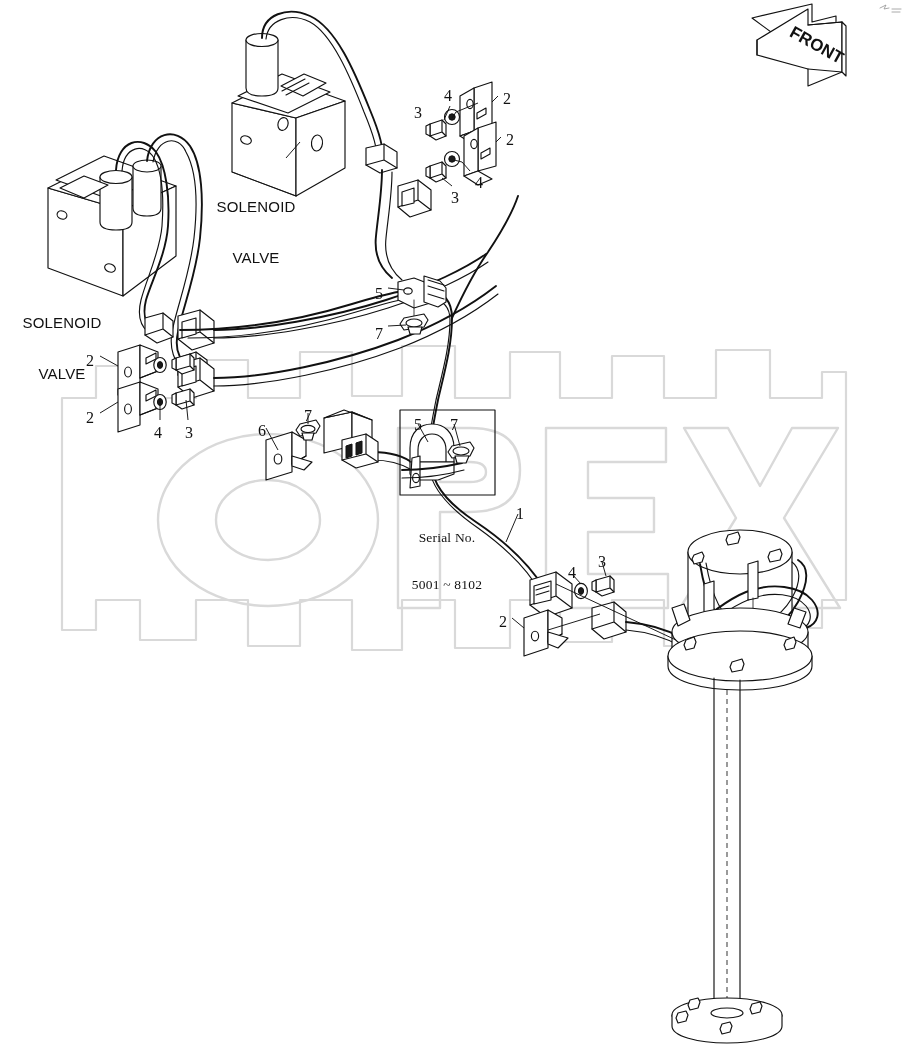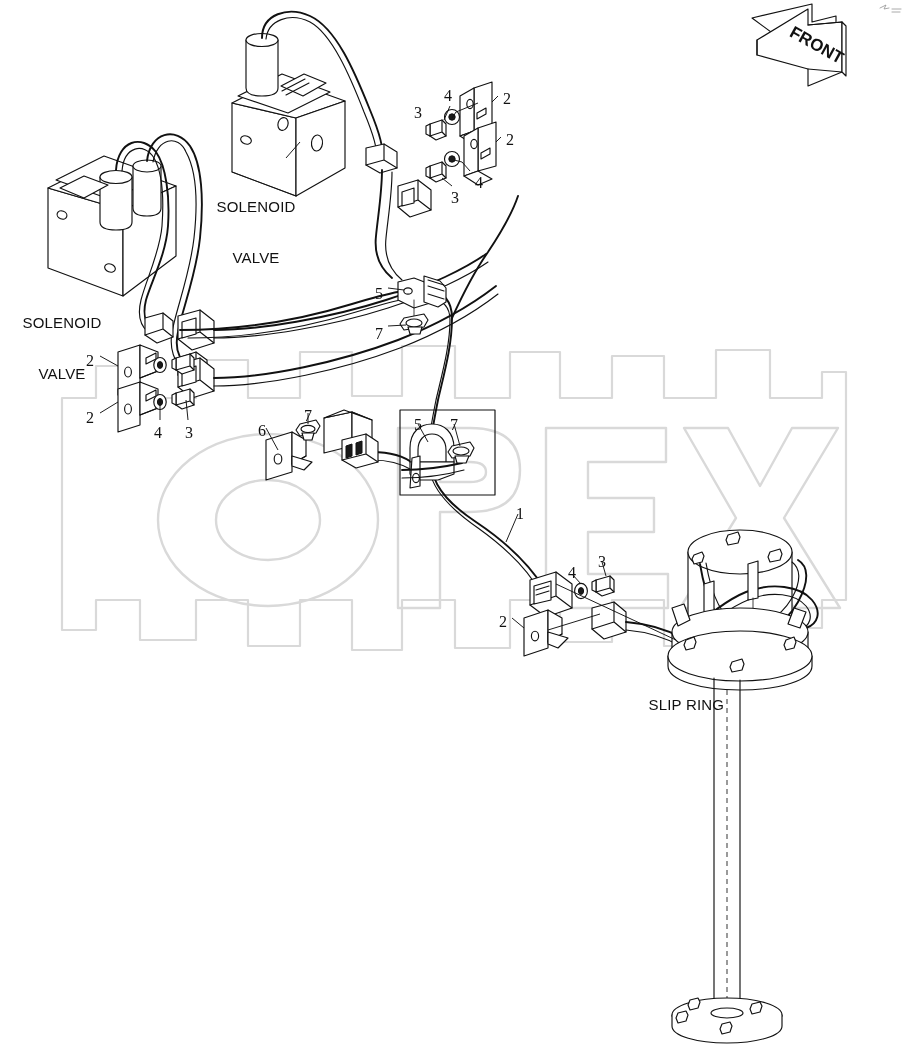--- a/index.html
+++ b/index.html
@@ -404,24 +404,25 @@
   <div class="lbl big center" style="left:208px; top:163px; width:96px;">
     <div>SOLENOID</div>
     <div>VALVE</div>
   </div>
 
   <div class="lbl big center" style="left:10px; top:279px; width:104px;">
     <div>SOLENOID</div>
     <div>VALVE</div>
   </div>
 
-  <div class="lbl big" style="left:631px; top:679px;">
-    <span>SLIP RING</span>
+
+  <div class="lbl serial center" style="left:372px; top:499px; width:150px;">
+    <div>Serial No.</div>
+    <div>5001 ~ 8102</div>
   </div>
-
 
   <div class="lbl callout" style="left:516px; top:505px;">1</div>
   <div class="lbl callout" style="left:503px; top:90px;">2</div>
   <div class="lbl callout" style="left:506px; top:131px;">2</div>
   <div class="lbl callout" style="left:86px;  top:352px;">2</div>
   <div class="lbl callout" style="left:86px;  top:409px;">2</div>
   <div class="lbl callout" style="left:499px; top:613px;">2</div>
   <div class="lbl callout" style="left:414px; top:104px;">3</div>
   <div class="lbl callout" style="left:451px; top:189px;">3</div>
   <div class="lbl callout" style="left:185px; top:424px;">3</div>

